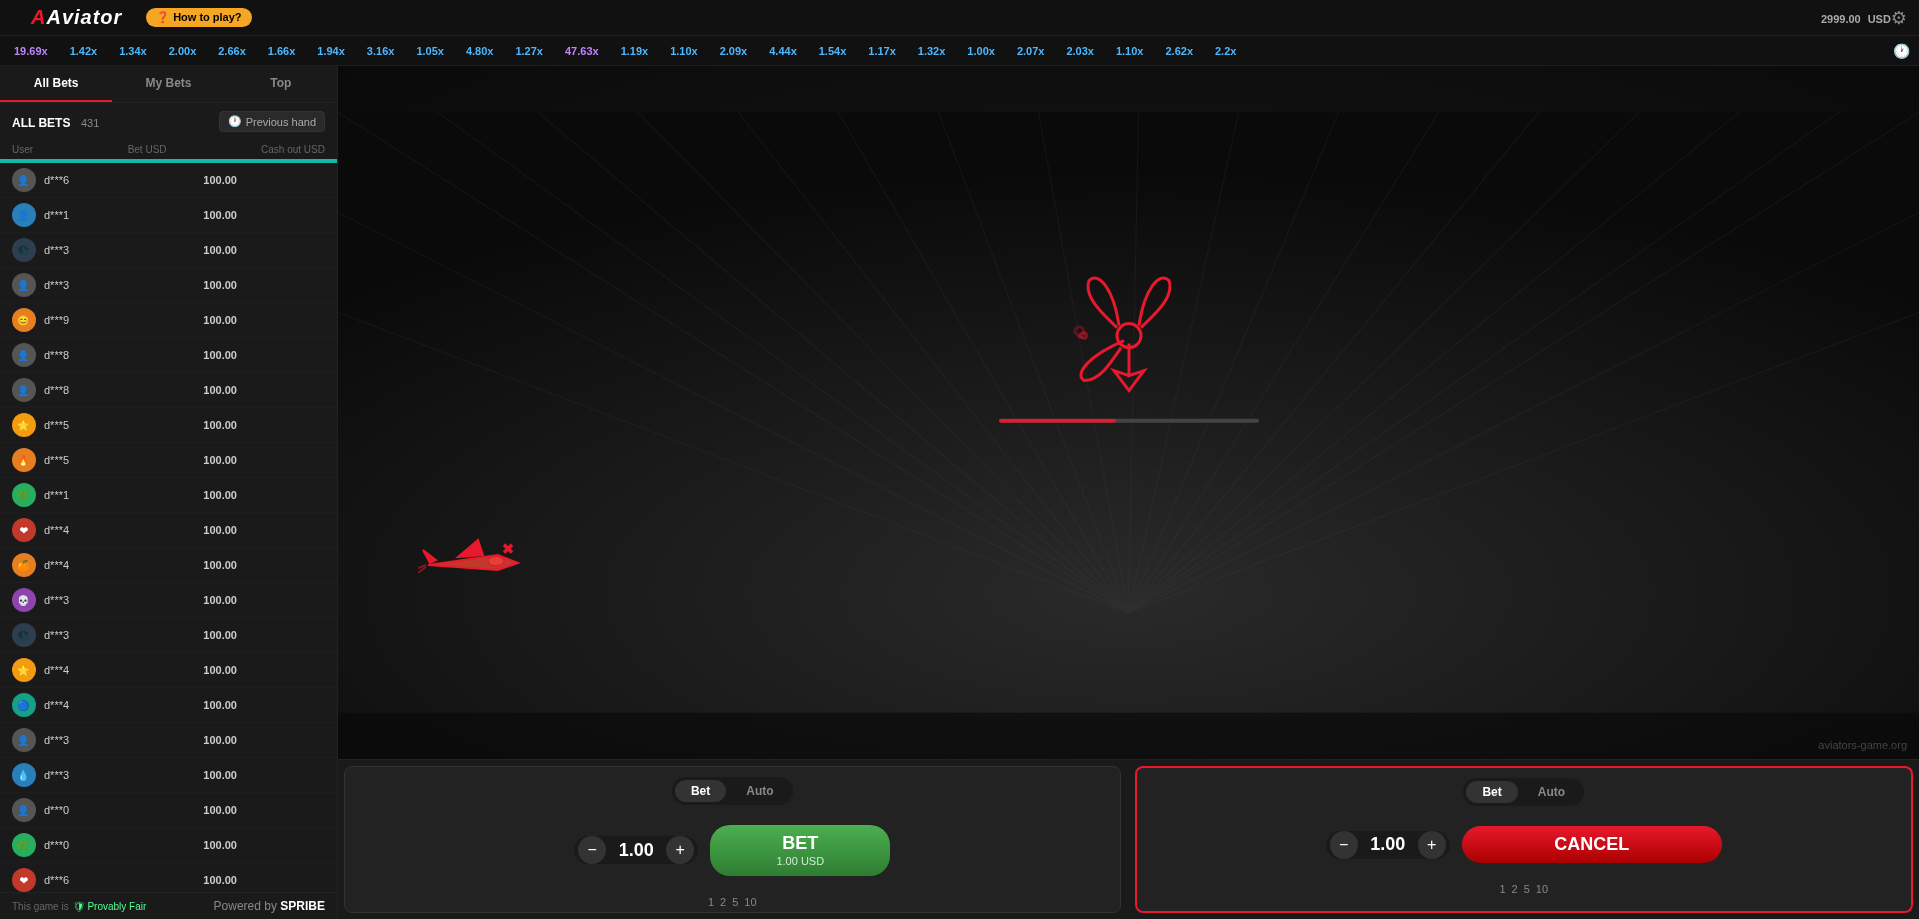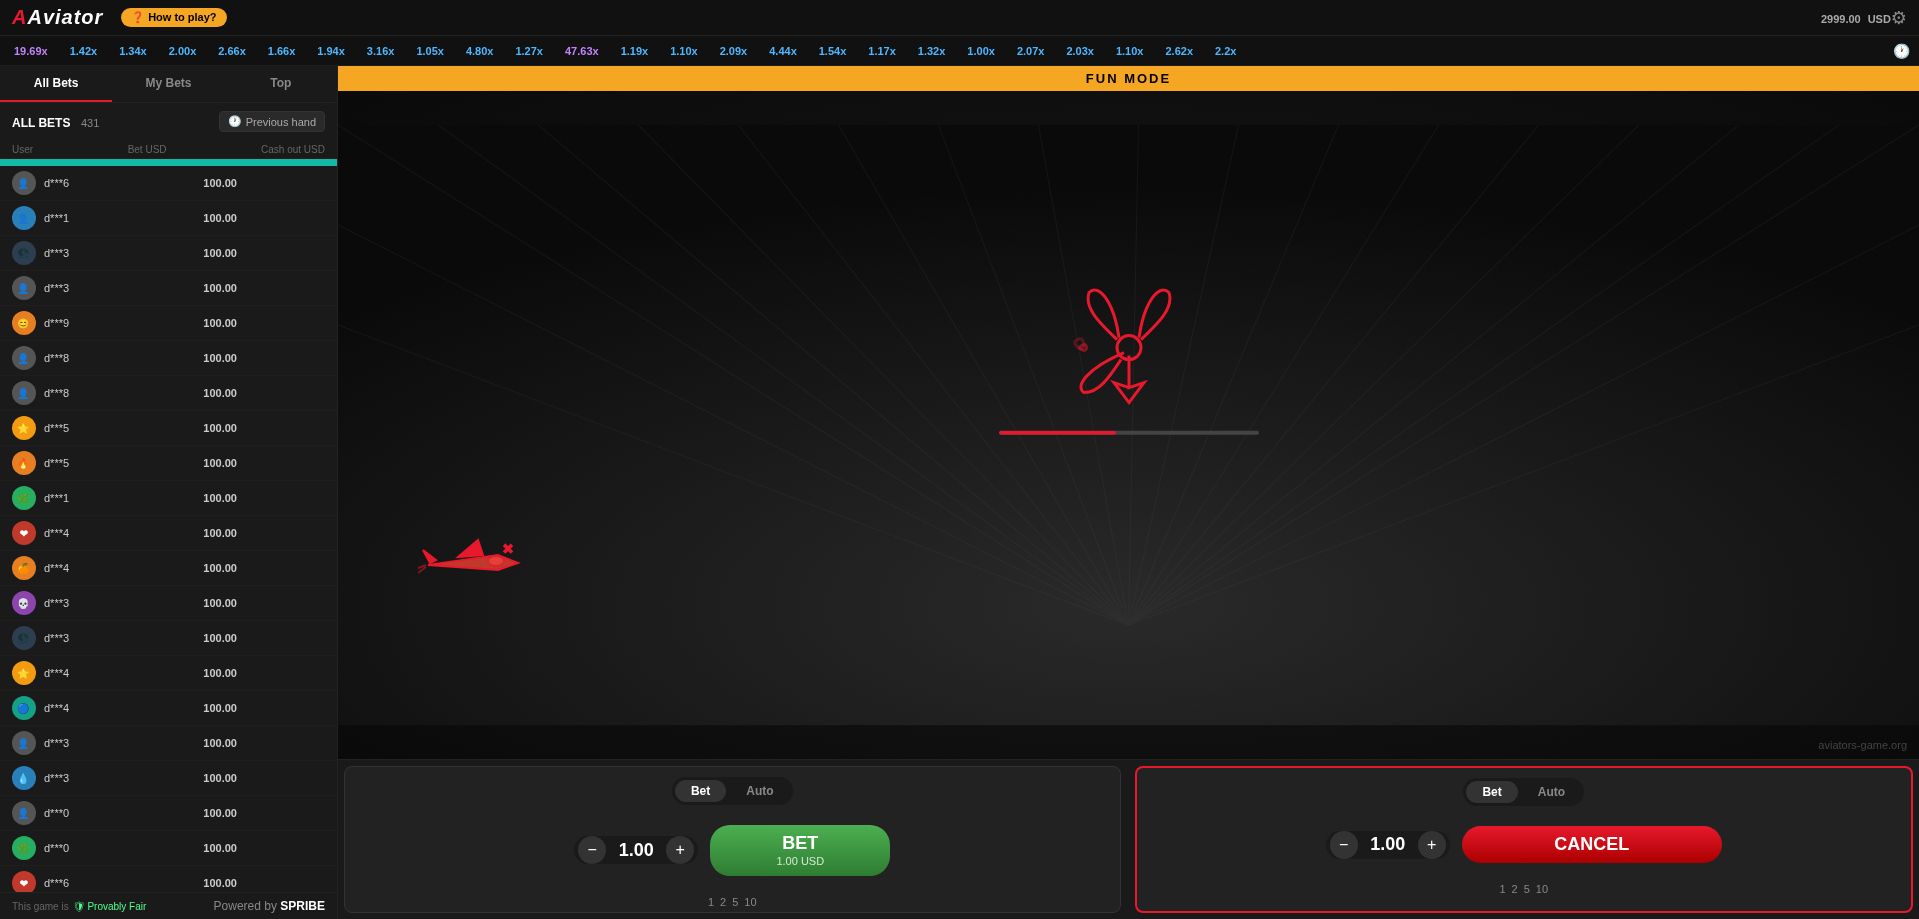--- a/index.html
+++ b/index.html
@@ -40,21 +40,21 @@
       margin-left: 10px;
       cursor: pointer;
     }
     .balance {
       font-size: 14px;
       color: #4cff91;
       font-weight: 700;
     }
     .balance span { color: #aaa; font-size: 11px; margin-left: 3px; }
 
-    .top-left { display: flex; align-items: center; gap: 8px; }
+    .top-left { display: flex; align-items: center; gap: 14px; margin-left: 19px; }
     .top-right { display: flex; align-items: center; gap: 0; }
 
     
     .multiplier-strip {
       display: flex;
       align-items: center;
       background: #111;
       height: 30px;
       padding: 0 8px;
       gap: 10px;
@@ -124,21 +124,21 @@
       border-radius: 4px;
       padding: 3px 8px;
       cursor: pointer;
     }
     .bets-table-header {
       display: flex;
       justify-content: space-between;
       padding: 4px 12px;
       font-size: 10px;
       color: #666;
-      border-bottom: 7px solid #14b8a6;
+      border-bottom: 4px solid #14b8a6;
     }
     .bets-list {
       flex: 1;
       overflow-y: auto;
     }
     .bet-row {
       display: flex;
       align-items: center;
       padding: 5px 12px;
       border-bottom: 1px solid #1e1e1e;
@@ -600,23 +600,20 @@
       </div>
       <div style="font-size:12px;color:#888;">
         <span>Powered by</span>
         <span style="color:#fff;font-weight:700;">SPRIBE</span>
       </div>
     </div>
   </div>
 
   <div class="game-area">
 
-    <div class="fun-mode-banner">
-      <span>FUN MODE</span>
-    </div>
 
     <div class="game-canvas">
 
       <div class="rays">
         <svg viewBox="0 0 1580 600" xmlns="http://www.w3.org/2000/svg">
           <defs>
             <radialGradient id="rayGrad" cx="50%" cy="80%" r="70%">
               <stop offset="0%" style="stop-color:#2a2a2a;stop-opacity:1"></stop>
               <stop offset="100%" style="stop-color:#0a0a0a;stop-opacity:1"></stop>
             </radialGradient>

